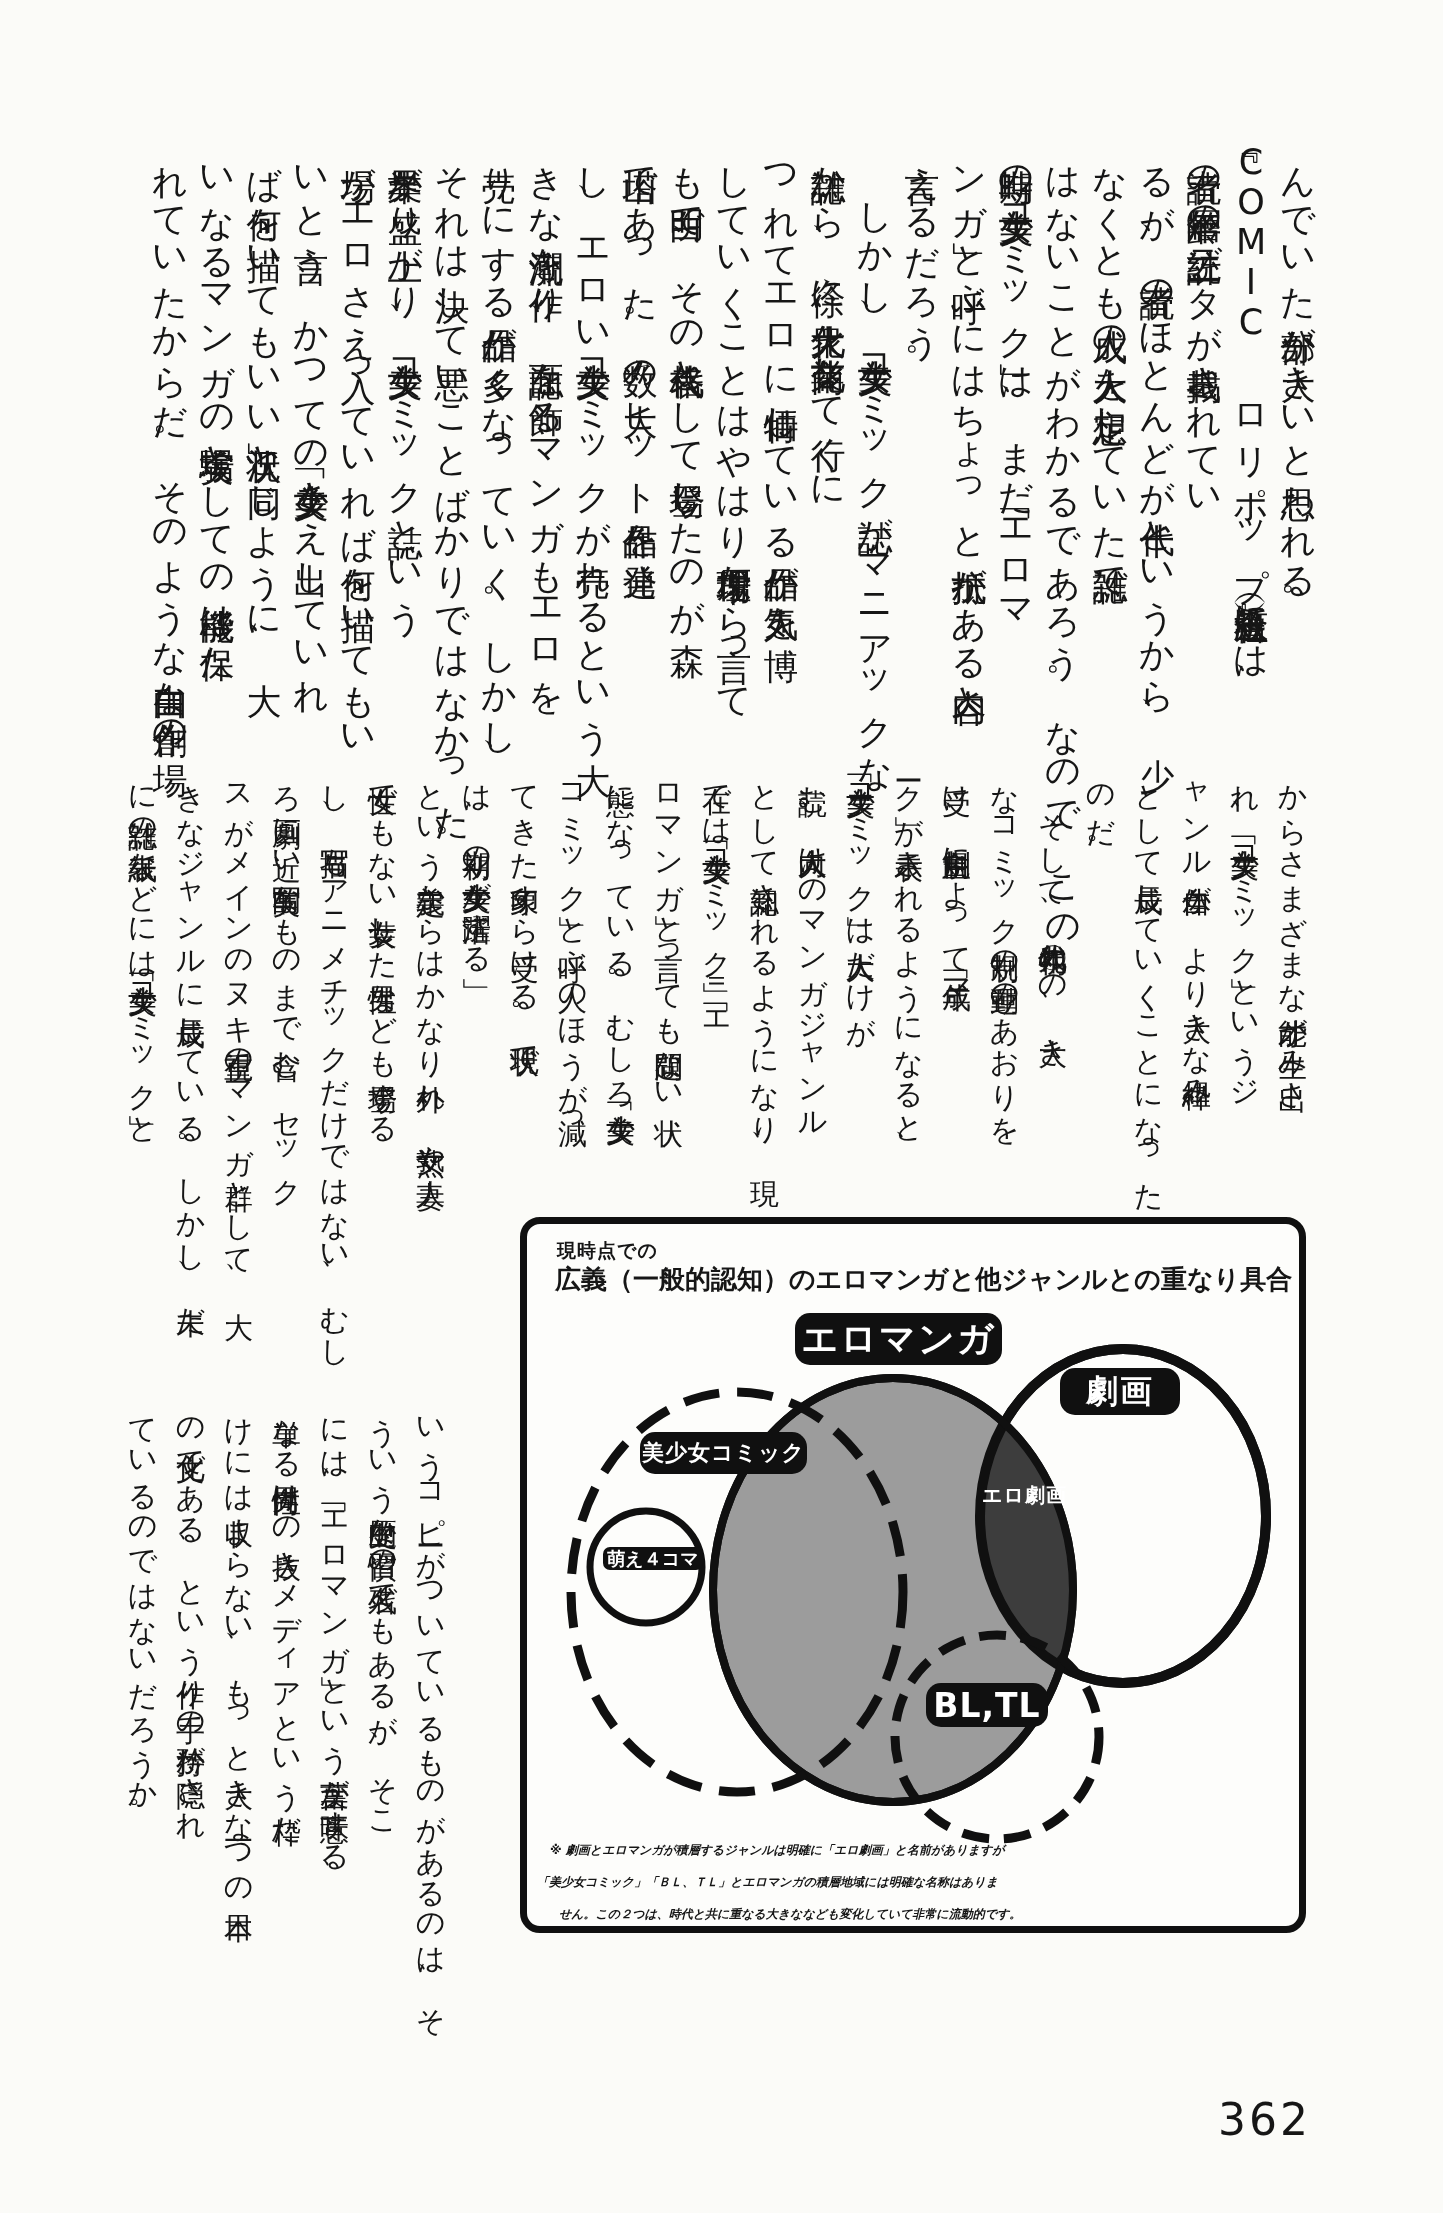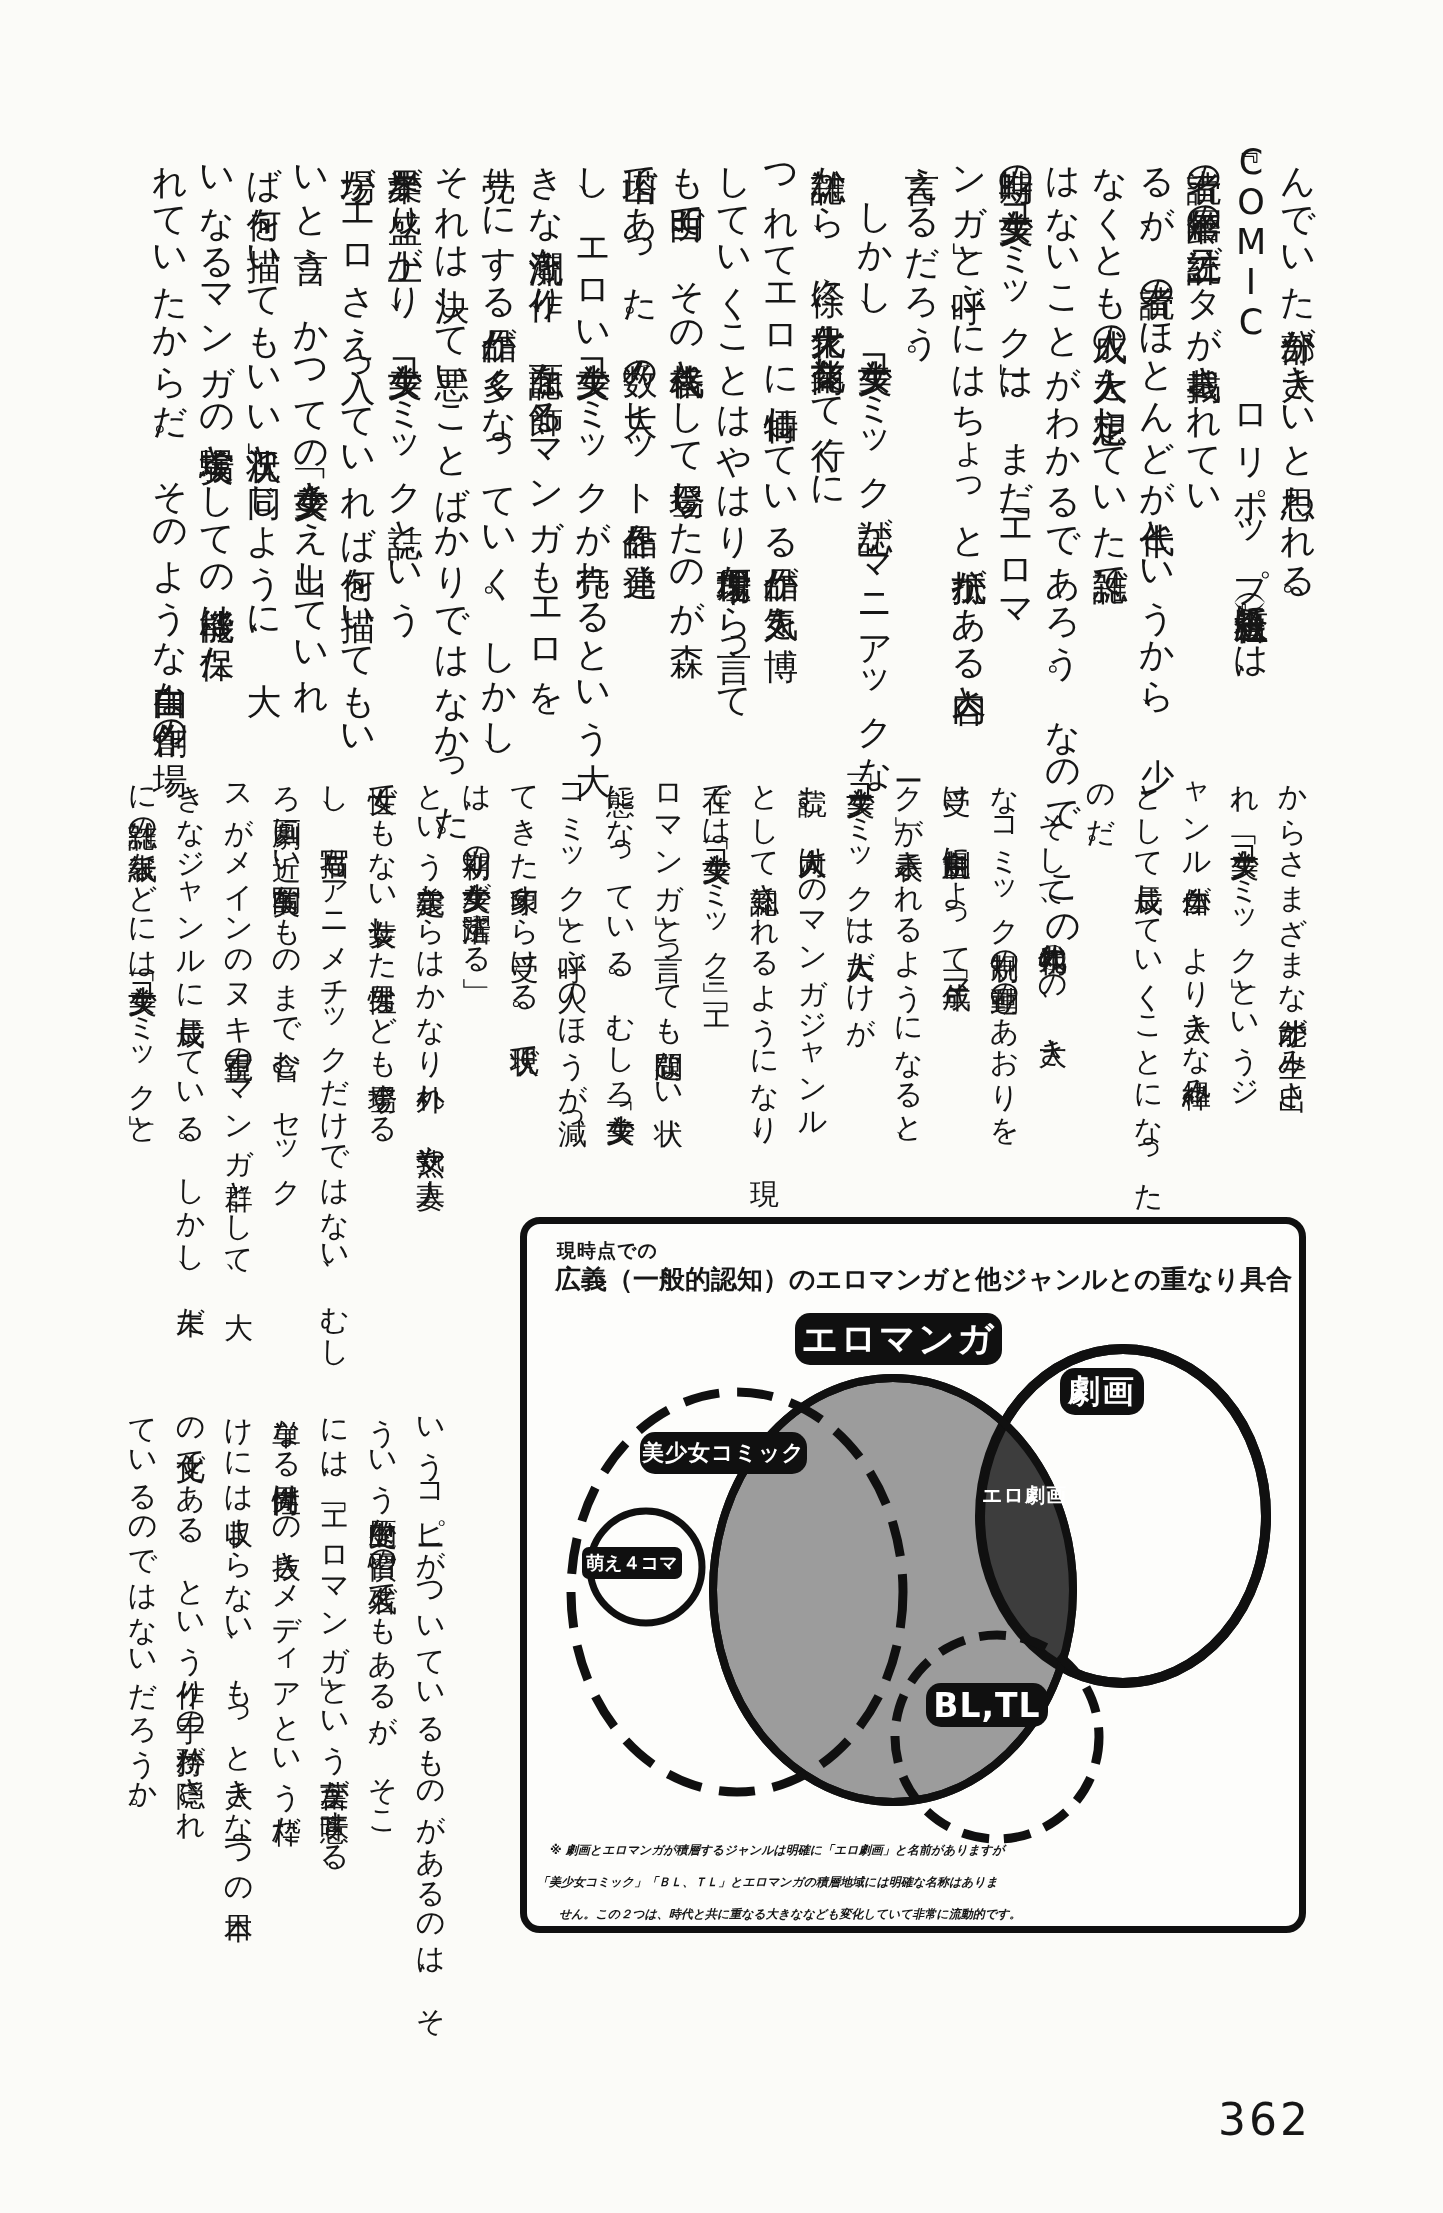--- a/index.html
+++ b/index.html
@@ -26,23 +26,23 @@
   }
   .dg-title1{position:absolute;left:30px;top:14px;font-size:19px;font-weight:700;letter-spacing:1px;}
   .dg-title2{position:absolute;left:28px;top:38px;font-size:26px;font-weight:900;letter-spacing:0px;white-space:nowrap;}
   .venn{position:absolute;left:0;top:0;width:772px;height:702px;}
   .tag{
     position:absolute;background:#101010;color:#ffffff;font-weight:900;
     display:flex;align-items:center;justify-content:center;
     border-radius:15px;white-space:nowrap;z-index:3;
   }
   .tag-eromanga{left:268px;top:89px;width:207px;height:52px;font-size:36px;letter-spacing:2px;}
-  .tag-gekiga{left:533px;top:144px;width:84px;height:47px;font-size:32px;letter-spacing:2px;}
+  .tag-gekiga{left:533px;top:144px;width:120px;height:47px;font-size:32px;letter-spacing:2px;}
   .tag-bishoujo{left:113px;top:208px;width:167px;height:42px;font-size:22px;letter-spacing:1px;}
-  .tag-moe{left:55px;top:323px;width:100px;height:32px;font-size:18px;border-radius:7px;}
+  .tag-moe{left:76px;top:323px;width:100px;height:23px;font-size:18px;border-radius:7px;}
   .tag-bltl{left:399px;top:440px;width:122px;height:44px;font-size:33px;letter-spacing:1px;margin-top:19px;}
   .lbl-erogekiga{
     position:absolute;left:455px;top:258px;width:95px;color:#ffffff;
     font-size:20px;font-weight:700;z-index:3;letter-spacing:1px;white-space:nowrap;
   }
   .dg-note{
     position:absolute;left:23px;top:610px;width:736px;
     font-size:12px;line-height:32px;font-weight:600;letter-spacing:0px;z-index:3;font-style:italic;
   }
   .dg-note .l2{margin-left:-13px;}

